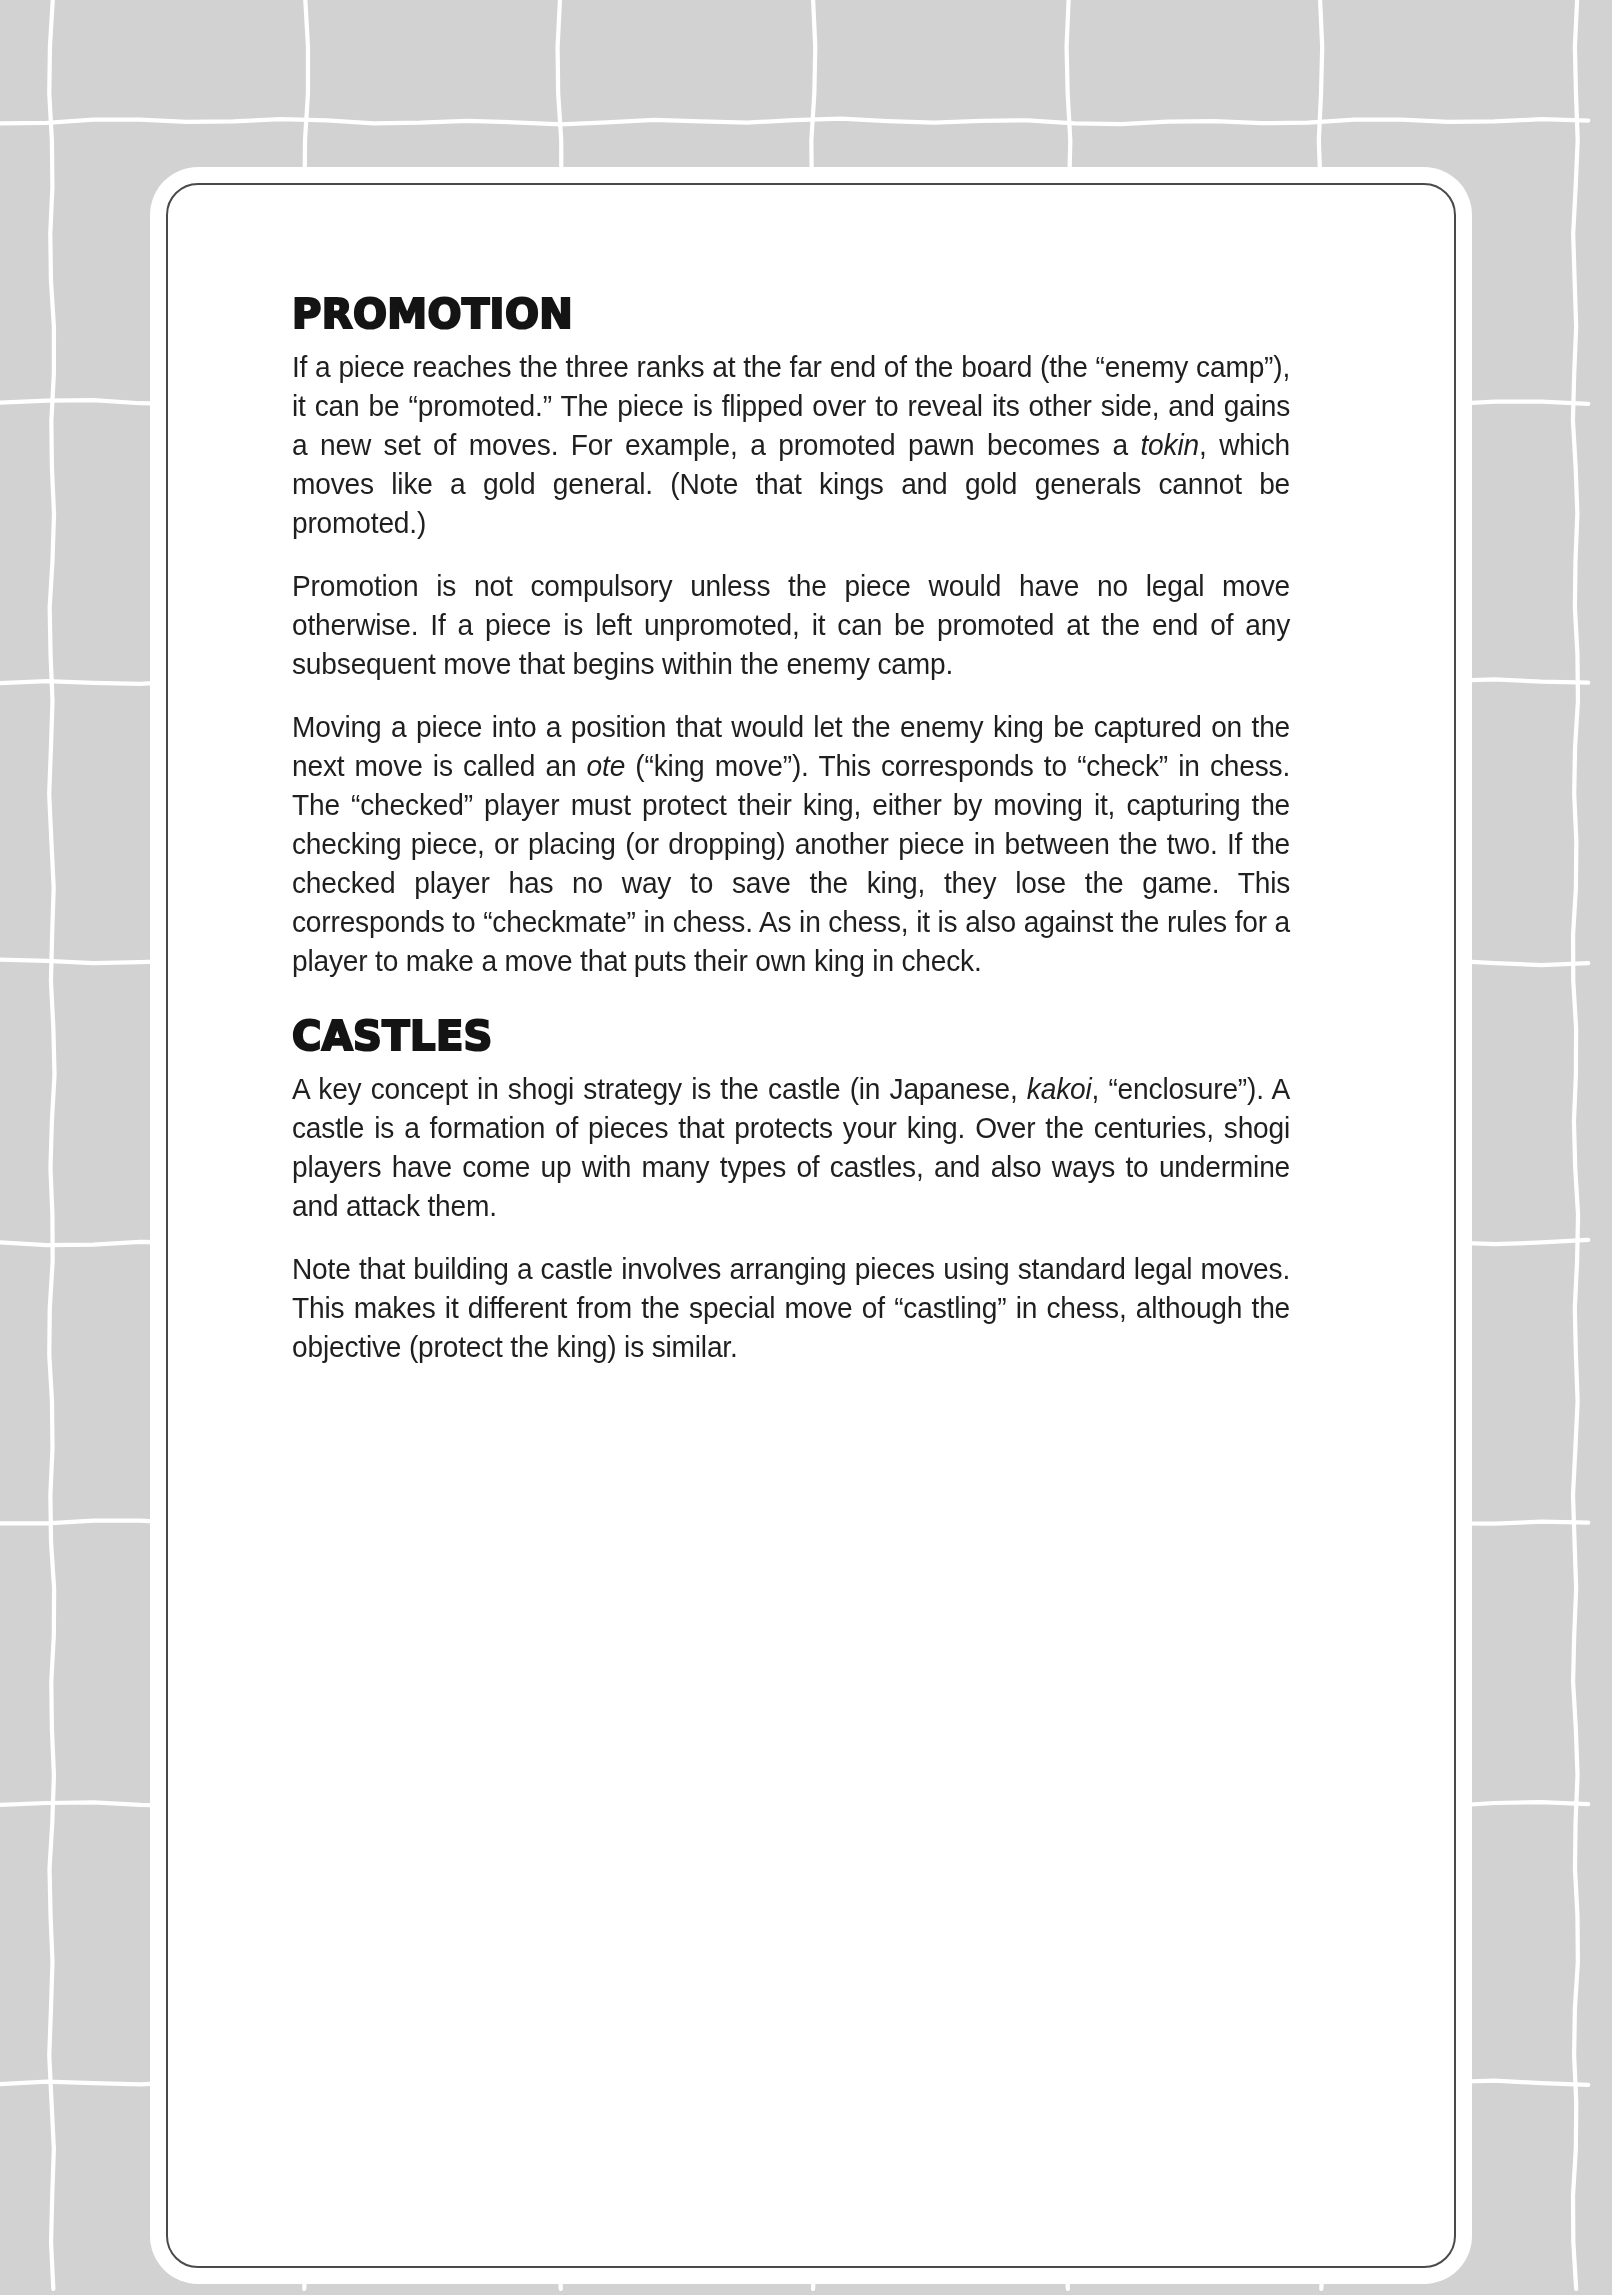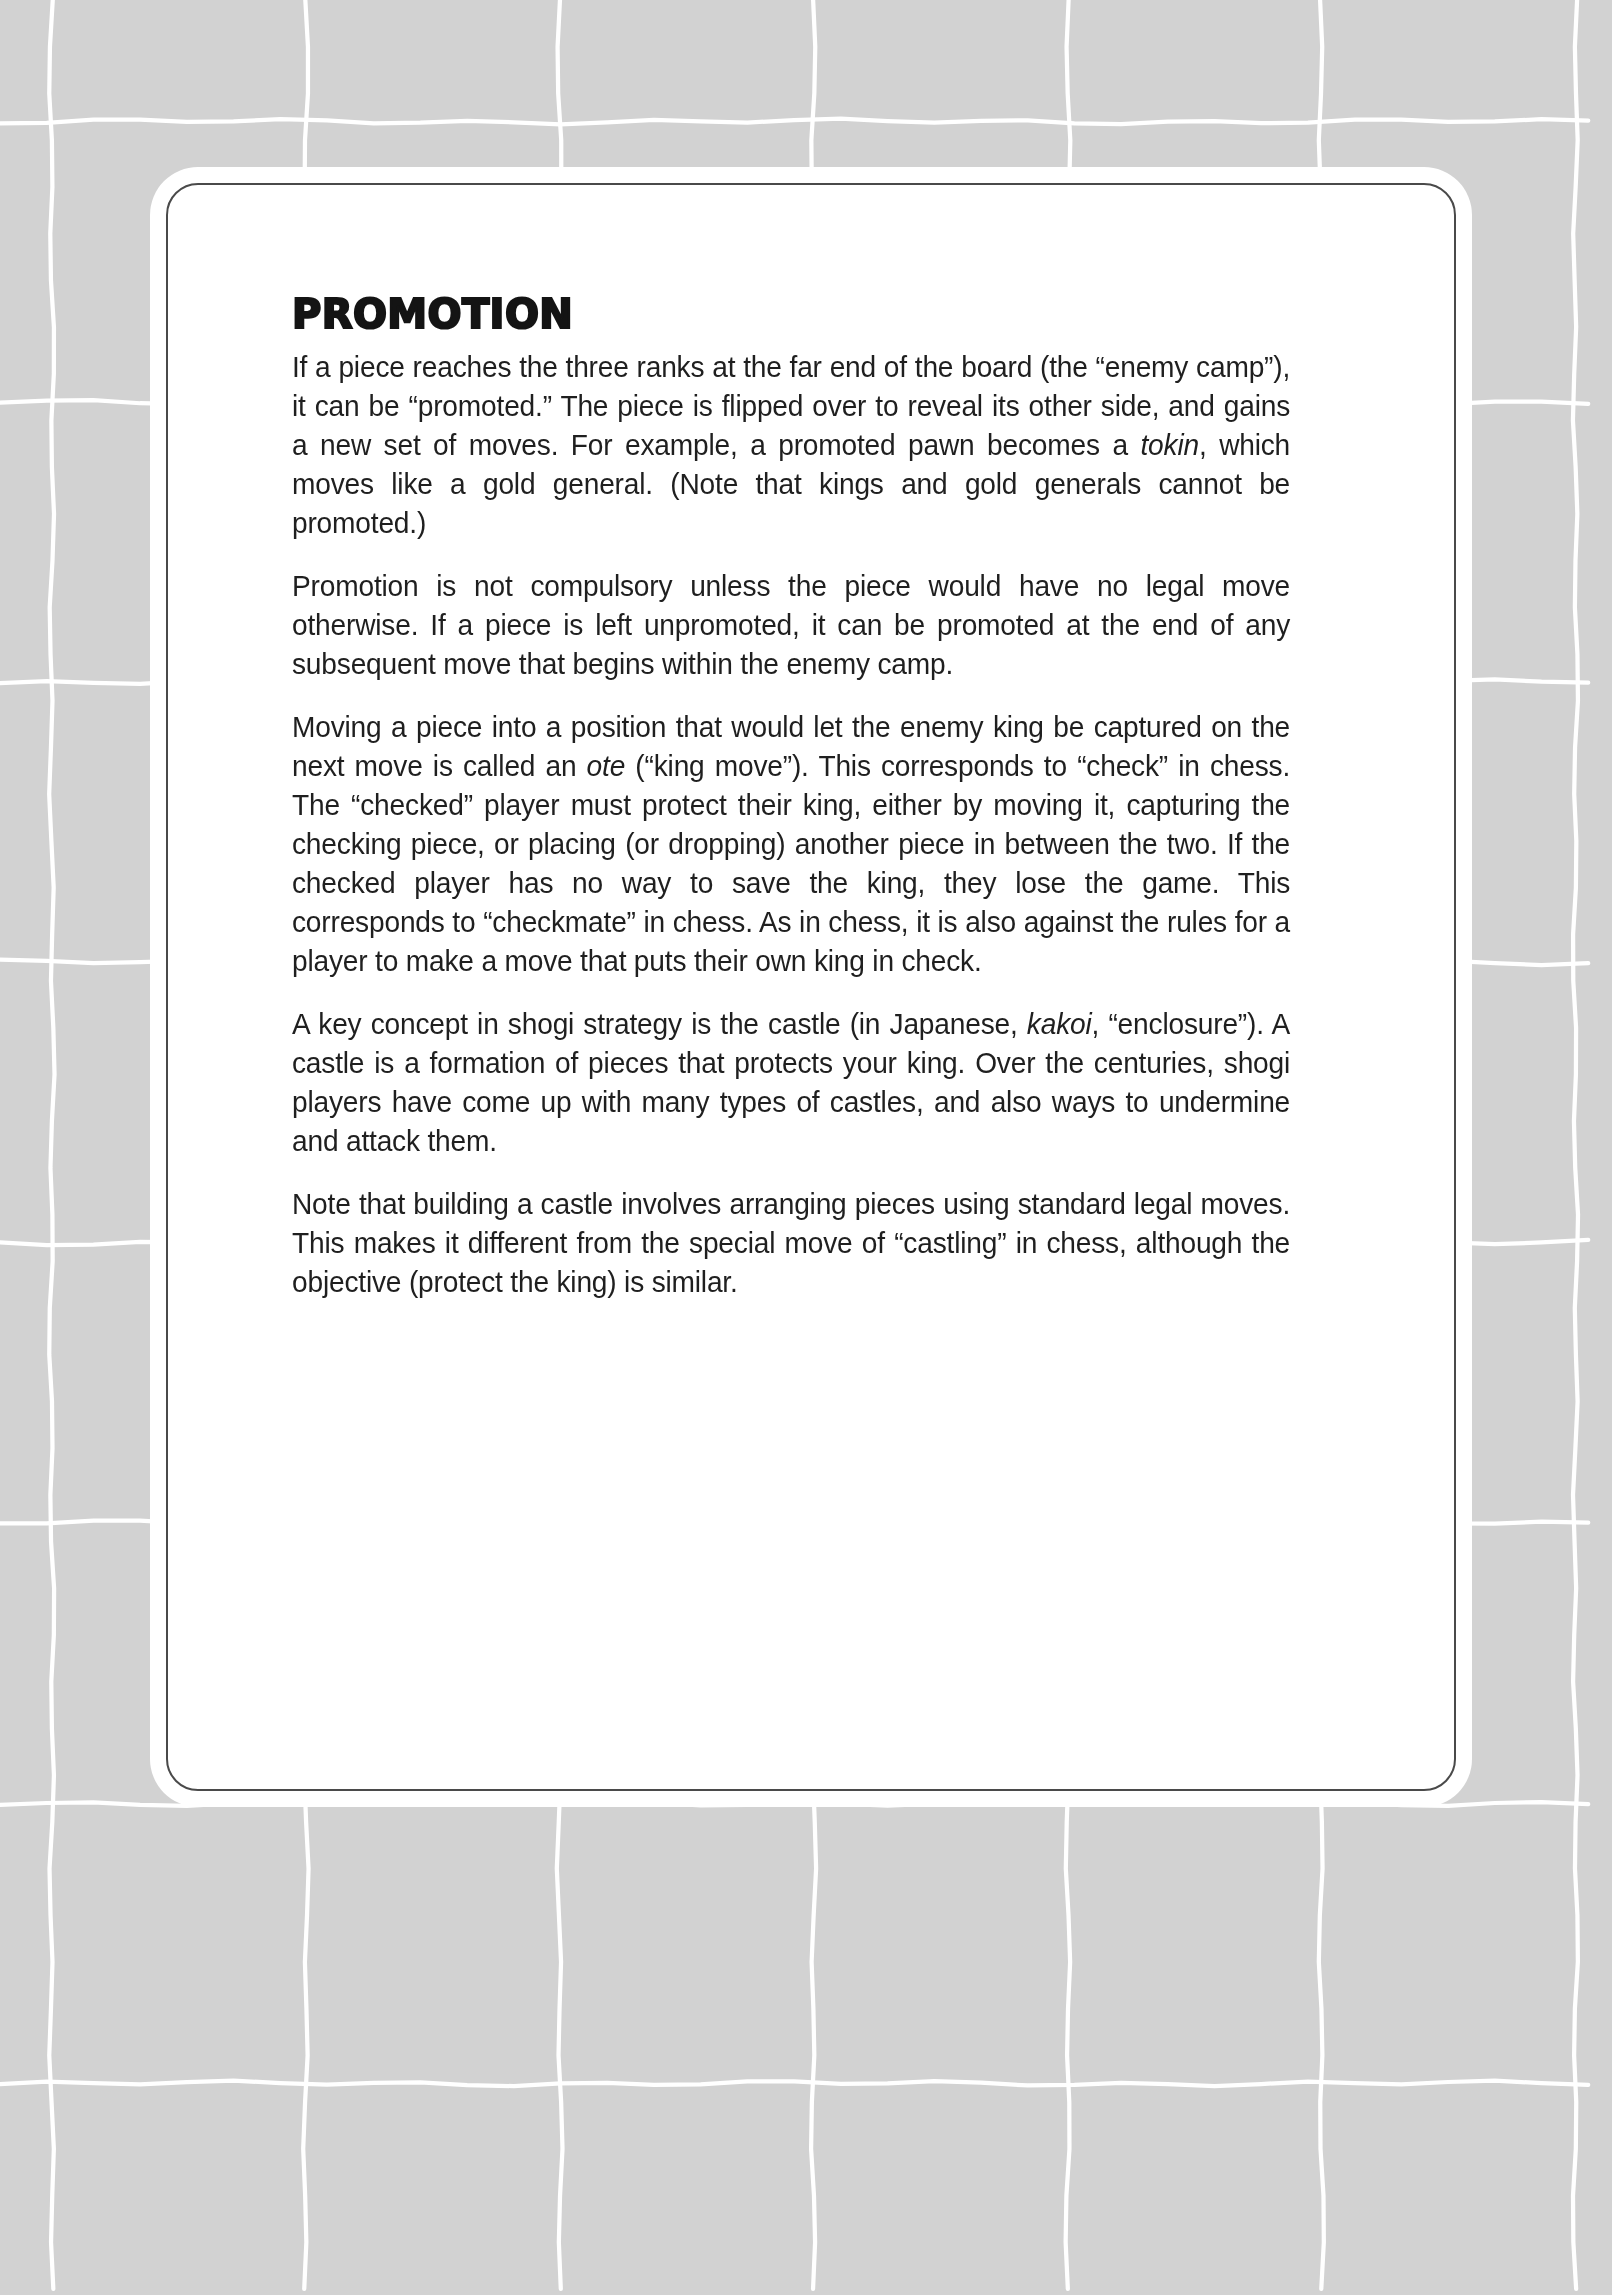--- a/index.html
+++ b/index.html
@@ -19,21 +19,21 @@
     left: 0; top: 0;
     width: 1612px;
     height: 2295px;
     display: block;
   }
   .card {
     position: absolute;
     left: 150px;
     top: 167px;
     width: 1322px;
-    height: 1640px;
+    height: 2117px;
     background: #ffffff;
     border-radius: 48px;
   }
   .card-inner-border {
     position: absolute;
     left: 16px; top: 16px; right: 16px; bottom: 16px;
     border: 2.5px solid #4a4a4a;
     border-radius: 32px;
     pointer-events: none;
   }
@@ -94,17 +94,18 @@
     <path d="M0.0 2453.9 L55.0 2451.0 L110.0 2452.6 L165.0 2454.1 L220.0 2451.4 L275.0 2449.7 L330.0 2452.6 L385.0 2454.5 L440.0 2452.3 L495.0 2451.8 L550.0 2455.1 L605.0 2456.1 L660.0 2453.0 L715.0 2452.2 L770.0 2454.7 L825.0 2454.2 L880.0 2450.6 L935.0 2450.5 L990.0 2453.4 L1045.0 2452.9 L1100.0 2450.4 L1155.0 2452.0 L1210.0 2455.4 L1265.0 2454.6 L1320.0 2452.2 L1375.0 2453.9 L1430.0 2456.1 L1485.0 2453.7 L1540.0 2450.9 L1595.0 2452.5 L1650.0 2454.0 L1705.0 2451.3 L1760.0 2449.7 L1815.0 2452.7 L1870.0 2454.6 " fill="none" stroke="#ffffff" stroke-width="5" stroke-linecap="round"></path>
   </svg>
 
 <div class="card" style="background: rgb(255, 255, 255);">
   <div class="card-inner-border" style="border-color: rgb(74, 74, 74);"></div>
   <div class="content" id="content">
       <h2 class="section-heading">PROMOTION</h2>
       <p class="body-para">If a piece reaches the three ranks at the far end of the board (the “enemy camp”), it can be “promoted.” The piece is flipped over to reveal its other side, and gains a new set of moves. For example, a promoted pawn becomes a <em>tokin</em>, which moves like a gold general. (Note that kings and gold generals cannot be promoted.)</p>
       <p class="body-para">Promotion is not compulsory unless the piece would have no legal move otherwise. If a piece is left unpromoted, it can be promoted at the end of any subsequent move that begins within the enemy camp.</p>
       <p class="body-para">Moving a piece into a position that would let the enemy king be captured on the next move is called an <em>ote</em> (“king move”). This corresponds to “check” in chess. The “checked” player must protect their king, either by moving it, capturing the checking piece, or placing (or dropping) another piece in between the two. If the checked player has no way to save the king, they lose the game. This corresponds to “checkmate” in chess. As in chess, it is also against the rules for a player to make a move that puts their own king in check.</p>
+      <h2 class="section-heading">CASTLES</h2>
       <p class="body-para">A key concept in shogi strategy is the castle (in Japanese, <em>kakoi</em>, “enclosure”). A castle is a formation of pieces that protects your king. Over the centuries, shogi players have come up with many types of castles, and also ways to undermine and attack them.</p>
       <p class="body-para">Note that building a castle involves arranging pieces using standard legal moves. This makes it different from the special move of “castling” in chess, although the objective (protect the king) is similar.</p>
     </div>
 </div>
 
 
 </body></html>

